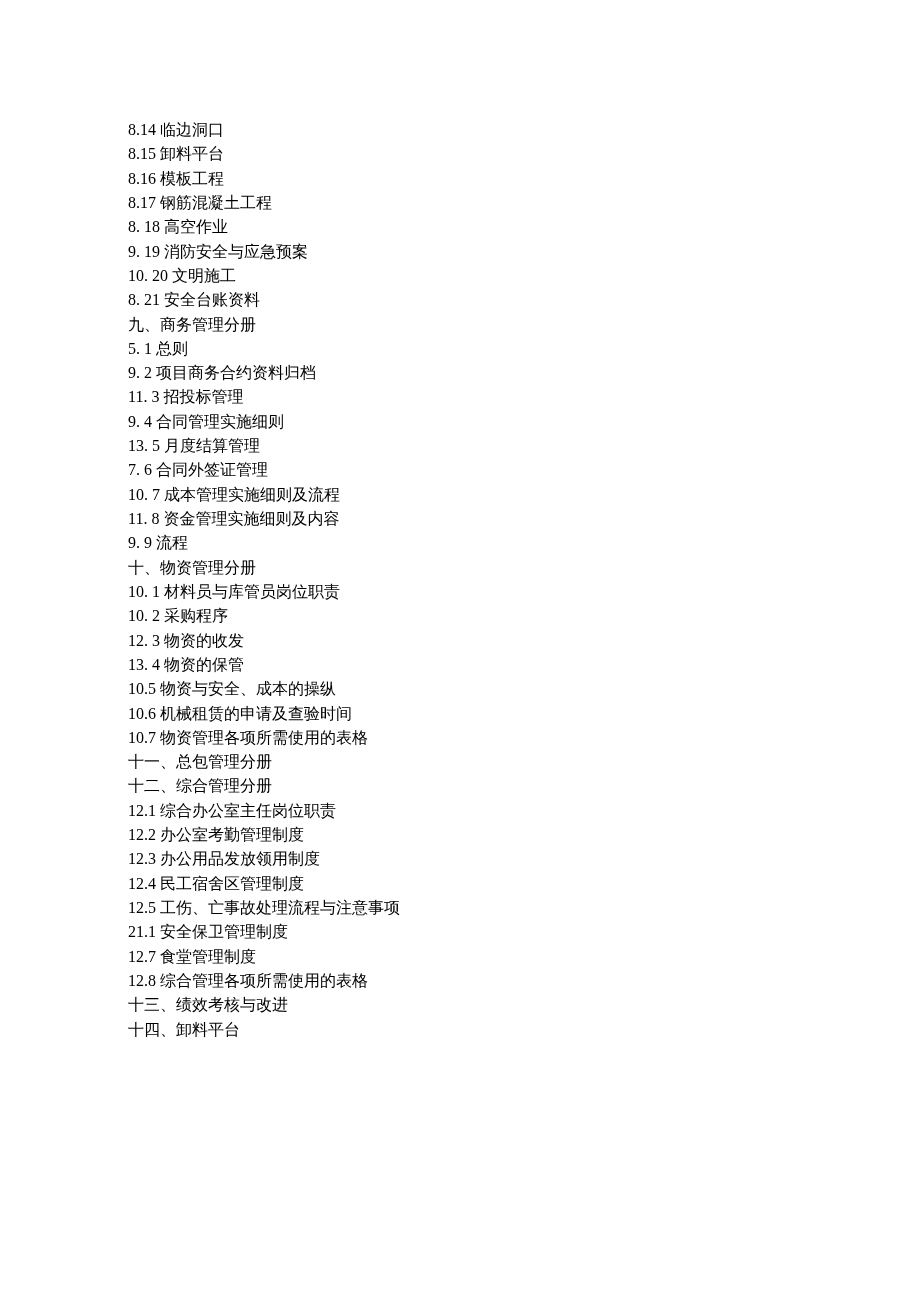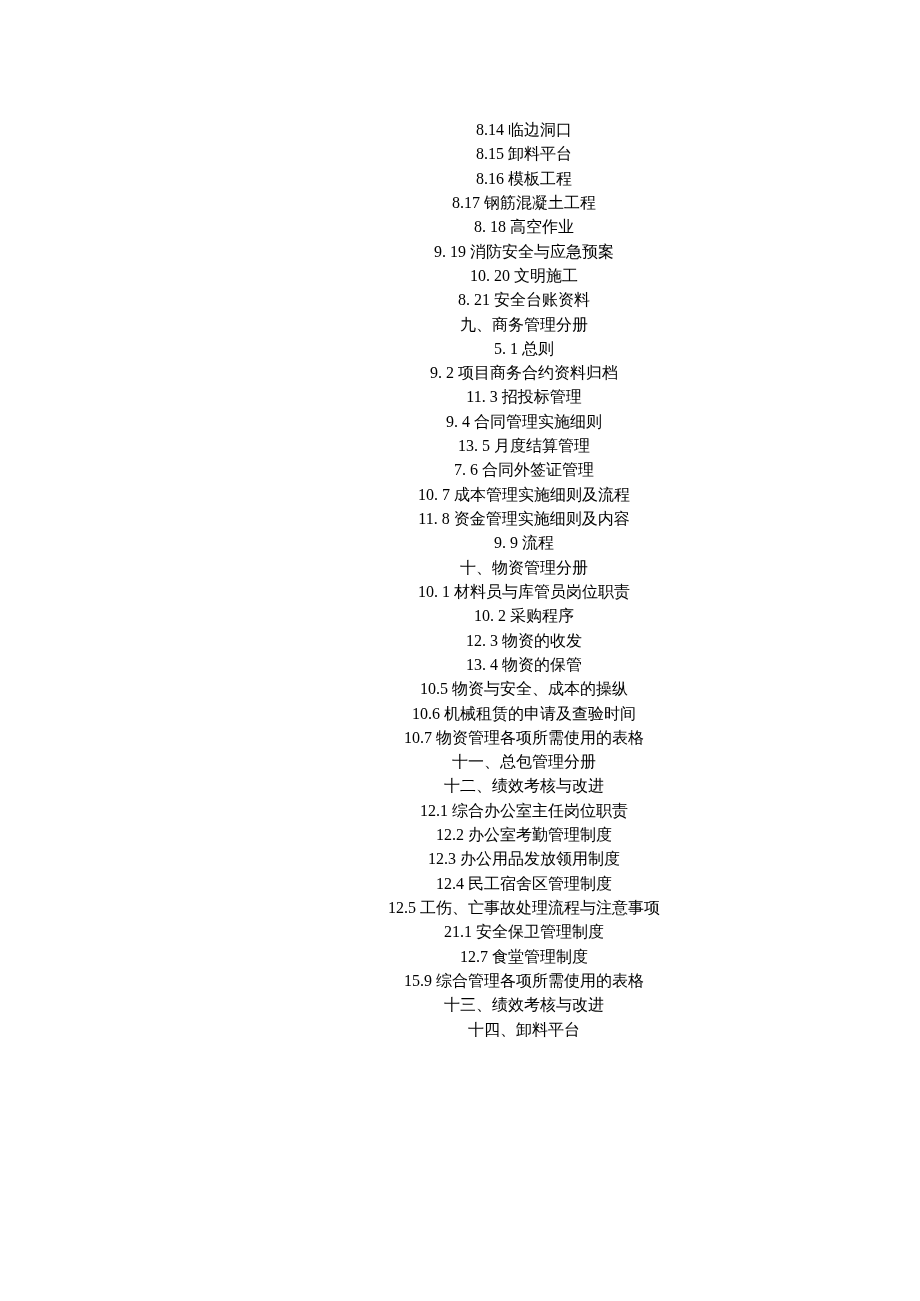--- a/index.html
+++ b/index.html
@@ -1,19 +1,18 @@
 <!DOCTYPE html>
 <html><head>
   <meta charset="utf-8">
   <style>
     * {
       margin: 0;
       padding: 0;
       box-sizing: border-box;
-      text-align: center;
     }
     body {
       background: #ffffff;
       font-family: "SimSun", "宋体", serif;
       font-size: 16px;
       color: #000000;
       padding: 118px 0 0 128px;
       width: 920px;
       line-height: 1.52;
     }
@@ -44,23 +43,23 @@
 <div class="line">9.   9 流程</div>
 <div class="line">十、物资管理分册</div>
 <div class="line">10.   1 材料员与库管员岗位职责</div>
 <div class="line">10.   2 采购程序</div>
 <div class="line">12.   3 物资的收发</div>
 <div class="line">13.   4 物资的保管</div>
 <div class="line">10.5 物资与安全、成本的操纵</div>
 <div class="line">10.6 机械租赁的申请及查验时间</div>
 <div class="line">10.7 物资管理各项所需使用的表格</div>
 <div class="line">十一、总包管理分册</div>
-<div class="line">十二、绩效考核与改进</div>
+<div class="line">十二、综合管理分册</div>
 <div class="line">12.1 综合办公室主任岗位职责</div>
 <div class="line">12.2 办公室考勤管理制度</div>
 <div class="line">12.3 办公用品发放领用制度</div>
 <div class="line">12.4 民工宿舍区管理制度</div>
 <div class="line">12.5 工伤、亡事故处理流程与注意事项</div>
 <div class="line">21.1 安全保卫管理制度</div>
 <div class="line">12.7 食堂管理制度</div>
-<div class="line">15.9 综合管理各项所需使用的表格</div>
+<div class="line">12.8 综合管理各项所需使用的表格</div>
 <div class="line">十三、绩效考核与改进</div>
 <div class="line">十四、卸料平台</div>
 
 </body></html>

